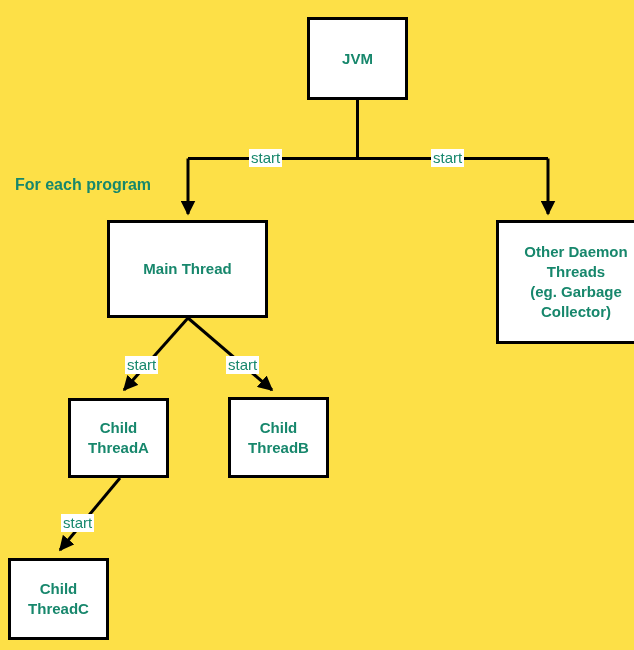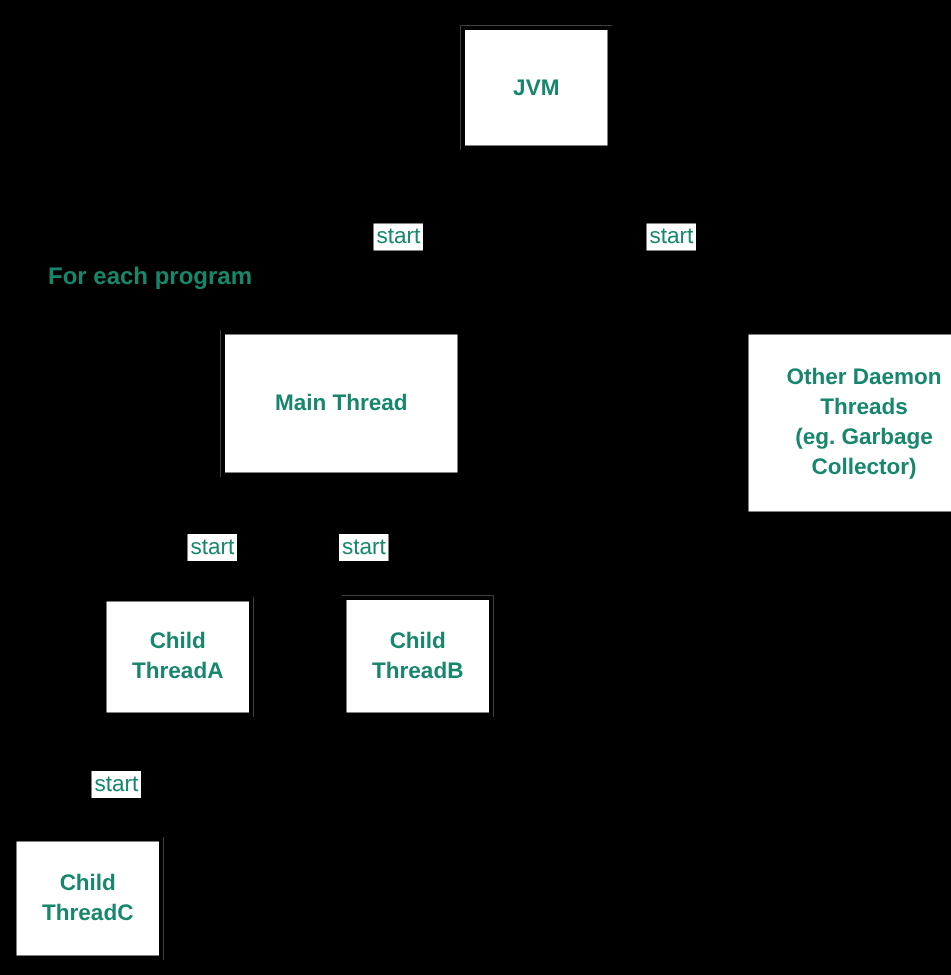--- a/index.html
+++ b/index.html
@@ -4,21 +4,21 @@
 <style>
   html, body {
     margin: 0;
     padding: 0;
     background: #ffffff;
   }
   #canvas {
     position: relative;
     width: 634px;
     height: 650px;
-    background: #000000;
+    background: #fde047;
     font-family: "Liberation Sans", sans-serif;
     overflow: hidden;
   }
   #diagram-svg {
     position: absolute;
     left: 0;
     top: 0;
     width: 634px;
     height: 650px;
   }
@@ -84,21 +84,21 @@
     <path d="M 188 318 L 124 390" stroke="#000000" stroke-width="3" fill="none" marker-end="url(#arrow)"></path>
     <path d="M 188 318 L 272 390" stroke="#000000" stroke-width="3" fill="none" marker-end="url(#arrow)"></path>
 
     <path d="M 120 478 L 60 550" stroke="#000000" stroke-width="3" fill="none" marker-end="url(#arrow)"></path>
   </svg>
 
   <div class="node-box" style="left:307px; top:17px; width:101px; height:83px;">
     <span class="node-label">JVM</span>
   </div>
 
-  <div class="node-box" style="left:107px; top:220px; width:161px; height:98px;margin-left:40px;">
+  <div class="node-box" style="left:107px; top:220px; width:161px; height:98px;">
     <span class="node-label">Main Thread</span>
   </div>
 
   <div class="node-box" style="left:496px; top:220px; width:160px; height:124px;">
     <span class="node-label">Other Daemon
 Threads
 (eg. Garbage
 Collector)</span>
   </div>
 
@@ -120,15 +120,15 @@
   <span class="edge-label" style="left:249px; top:149px;">start</span>
 
   <span class="edge-label" style="left:431px; top:149px;">start</span>
 
   <span class="edge-label" style="left:125px; top:356px;">start</span>
 
   <span class="edge-label" style="left:226px; top:356px;">start</span>
 
   <span class="edge-label" style="left:61px; top:514px;">start</span>
 
-  <span class="note-label" style="left:32px; top:175px;">For each program</span>
+  <span class="note-label" style="left:15px; top:175px;">For each program</span>
 
 </div>
 
 </body></html>

